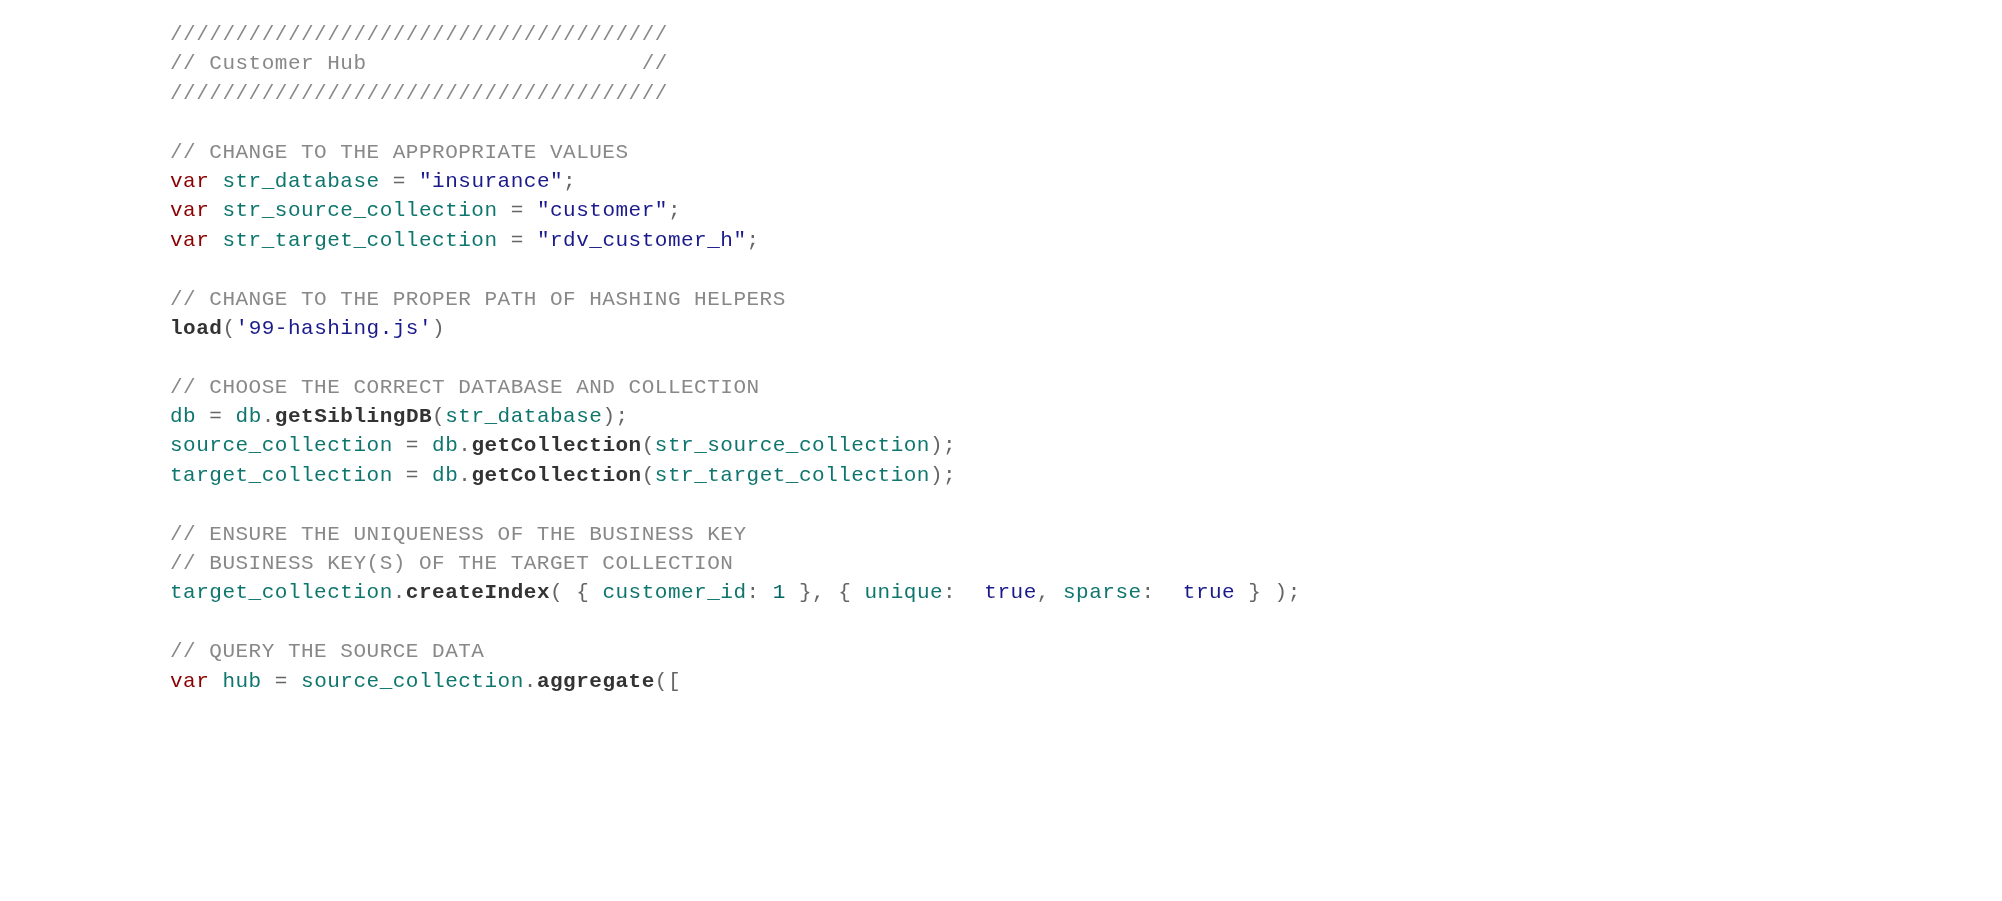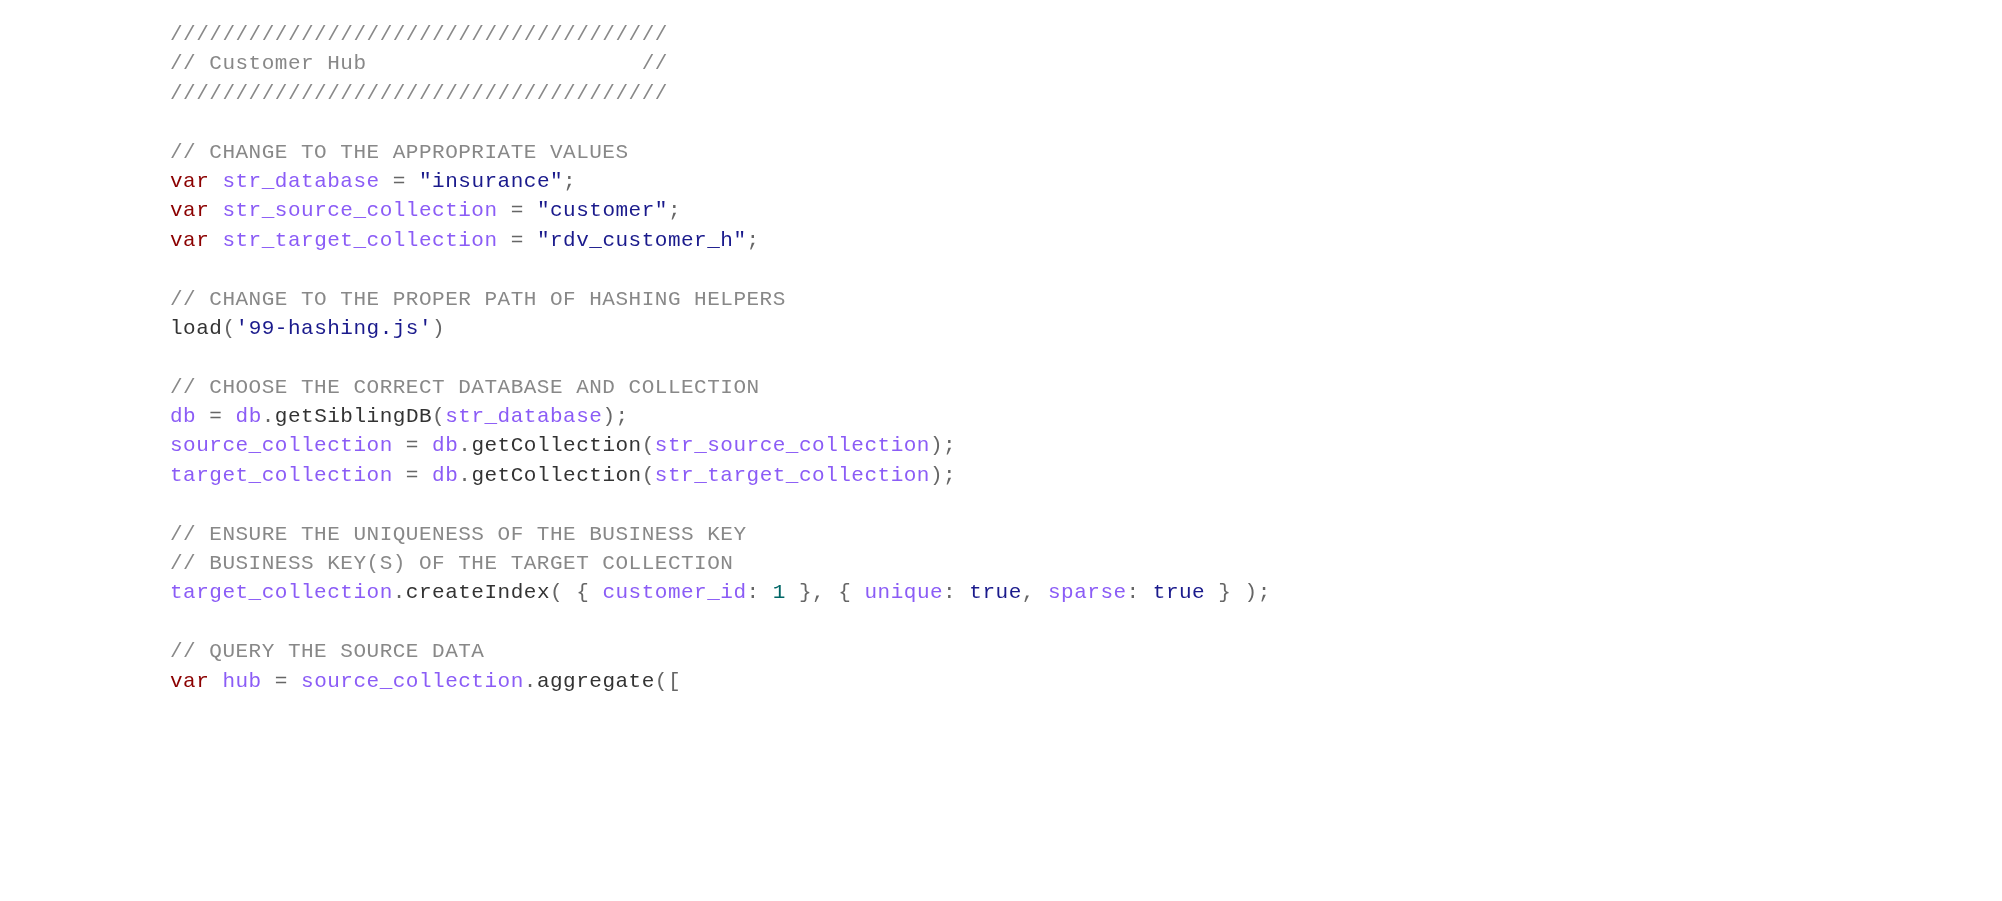--- a/index.html
+++ b/index.html
@@ -13,23 +13,23 @@
   }
   .code-block {
     padding: 20px 0 20px 170px;
     white-space: pre;
     letter-spacing: 0.5px;
   }
   .line { display: block; }
   .tok { white-space: pre; }
   .comment { color: #888888; }
   .keyword { color: #8b0000; font-weight: normal; }
-  .ident { color: #8b5cf6; }
+  .ident { color: #0f766e; }
   .op { color: #666666; }
   .string { color: #1a1a8c; }
   .number { color: #006666; }
-  .bool { color: #1a1a8c; }
-  .func { color: #333333; }
+  .bool { color: #1a1a8c; margin-left: 15px; }
+  .func { color: #333333; font-weight: bold; }
 </style>
 </head>
 <body>
 
 <div class="code-block" id="code-root"><span class="line"><span class="tok comment">//////////////////////////////////////</span></span><span class="line"><span class="tok comment">// Customer Hub                     //</span></span><span class="line"><span class="tok comment">//////////////////////////////////////</span></span><span class="line">&nbsp;</span><span class="line"><span class="tok comment">// CHANGE TO THE APPROPRIATE VALUES</span></span><span class="line"><span class="tok keyword">var</span><span class="tok ident"> str_database </span><span class="tok op">= </span><span class="tok string">"insurance"</span><span class="tok op">;</span></span><span class="line"><span class="tok keyword">var</span><span class="tok ident"> str_source_collection </span><span class="tok op">= </span><span class="tok string">"customer"</span><span class="tok op">;</span></span><span class="line"><span class="tok keyword">var</span><span class="tok ident"> str_target_collection </span><span class="tok op">= </span><span class="tok string">"rdv_customer_h"</span><span class="tok op">;</span></span><span class="line">&nbsp;</span><span class="line"><span class="tok comment">// CHANGE TO THE PROPER PATH OF HASHING HELPERS</span></span><span class="line"><span class="tok func">load</span><span class="tok op">(</span><span class="tok string">'99-hashing.js'</span><span class="tok op">)</span></span><span class="line">&nbsp;</span><span class="line"><span class="tok comment">// CHOOSE THE CORRECT DATABASE AND COLLECTION</span></span><span class="line"><span class="tok ident">db </span><span class="tok op">= </span><span class="tok ident">db</span><span class="tok op">.</span><span class="tok func">getSiblingDB</span><span class="tok op">(</span><span class="tok ident">str_database</span><span class="tok op">);</span></span><span class="line"><span class="tok ident">source_collection </span><span class="tok op">= </span><span class="tok ident">db</span><span class="tok op">.</span><span class="tok func">getCollection</span><span class="tok op">(</span><span class="tok ident">str_source_collection</span><span class="tok op">);</span></span><span class="line"><span class="tok ident">target_collection </span><span class="tok op">= </span><span class="tok ident">db</span><span class="tok op">.</span><span class="tok func">getCollection</span><span class="tok op">(</span><span class="tok ident">str_target_collection</span><span class="tok op">);</span></span><span class="line">&nbsp;</span><span class="line"><span class="tok comment">// ENSURE THE UNIQUENESS OF THE BUSINESS KEY</span></span><span class="line"><span class="tok comment">// BUSINESS KEY(S) OF THE TARGET COLLECTION</span></span><span class="line"><span class="tok ident">target_collection</span><span class="tok op">.</span><span class="tok func">createIndex</span><span class="tok op">( { </span><span class="tok ident">customer_id</span><span class="tok op">: </span><span class="tok number">1</span><span class="tok op"> }, { </span><span class="tok ident">unique</span><span class="tok op">: </span><span class="tok bool">true</span><span class="tok op">, </span><span class="tok ident">sparse</span><span class="tok op">: </span><span class="tok bool">true</span><span class="tok op"> } );</span></span><span class="line">&nbsp;</span><span class="line"><span class="tok comment">// QUERY THE SOURCE DATA</span></span><span class="line"><span class="tok keyword">var</span><span class="tok ident"> hub </span><span class="tok op">= </span><span class="tok ident">source_collection</span><span class="tok op">.</span><span class="tok func">aggregate</span><span class="tok op">([</span></span></div>
 
 </body></html>

